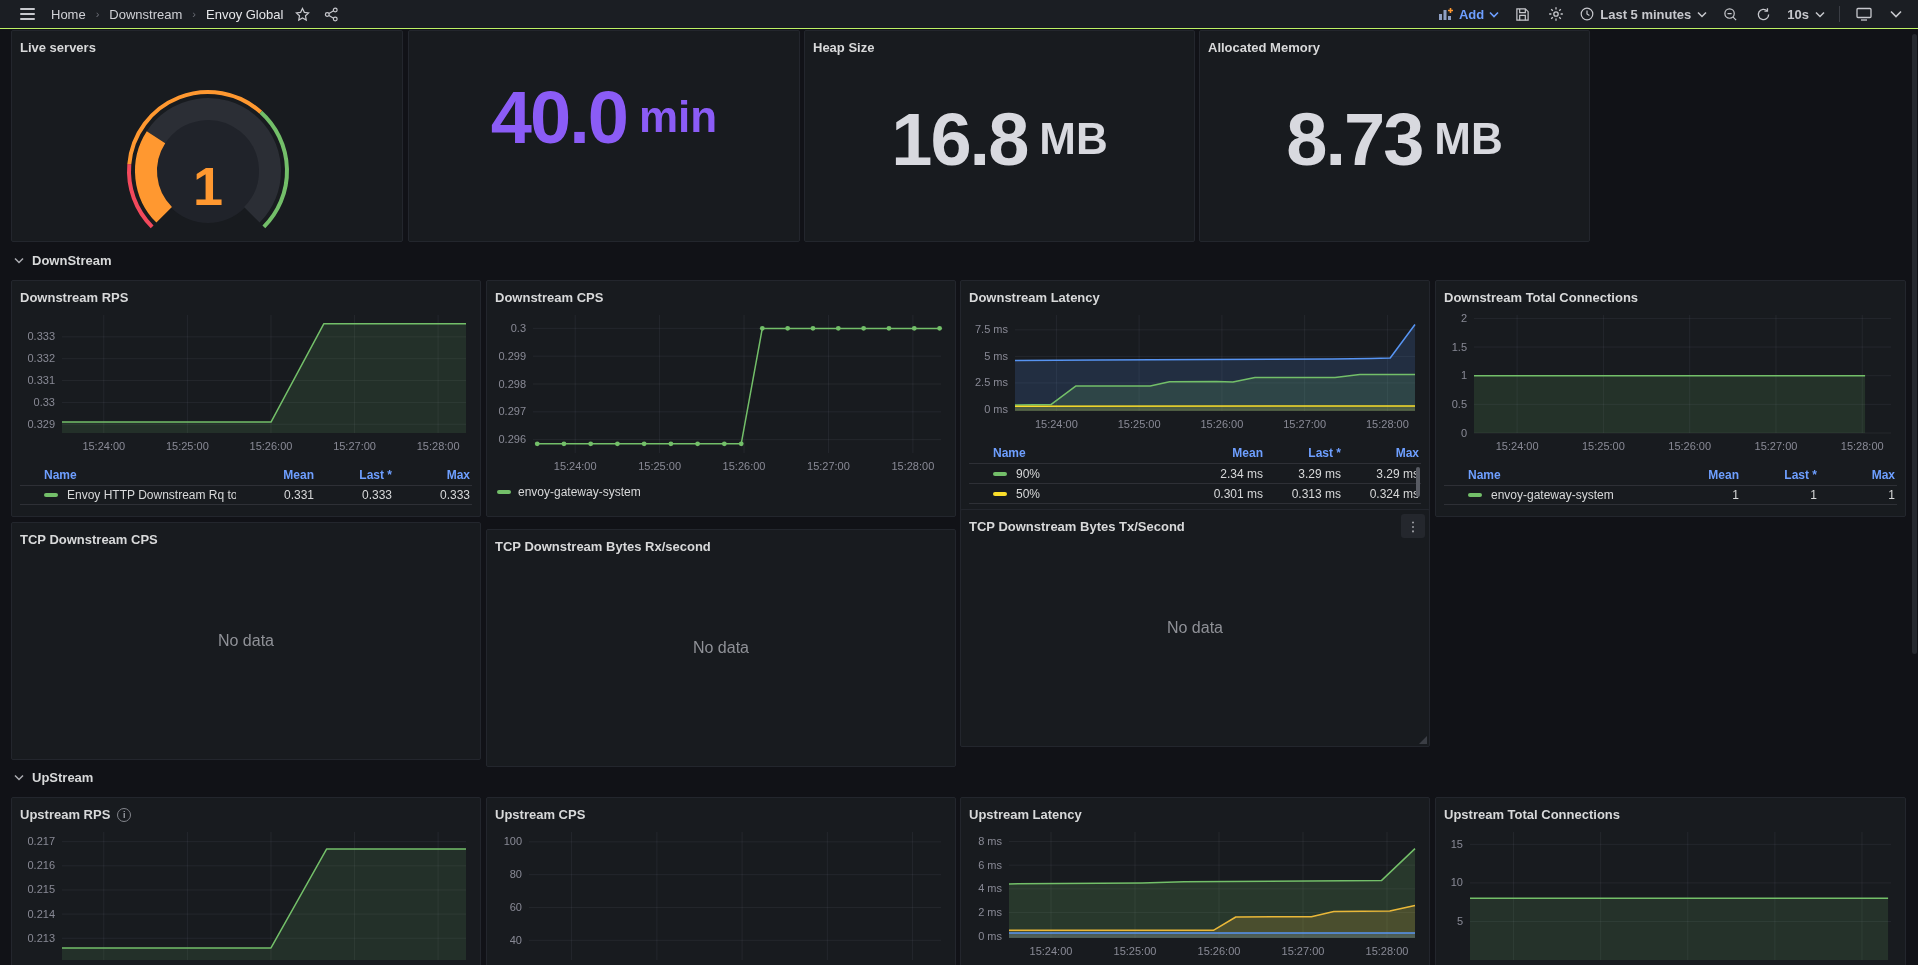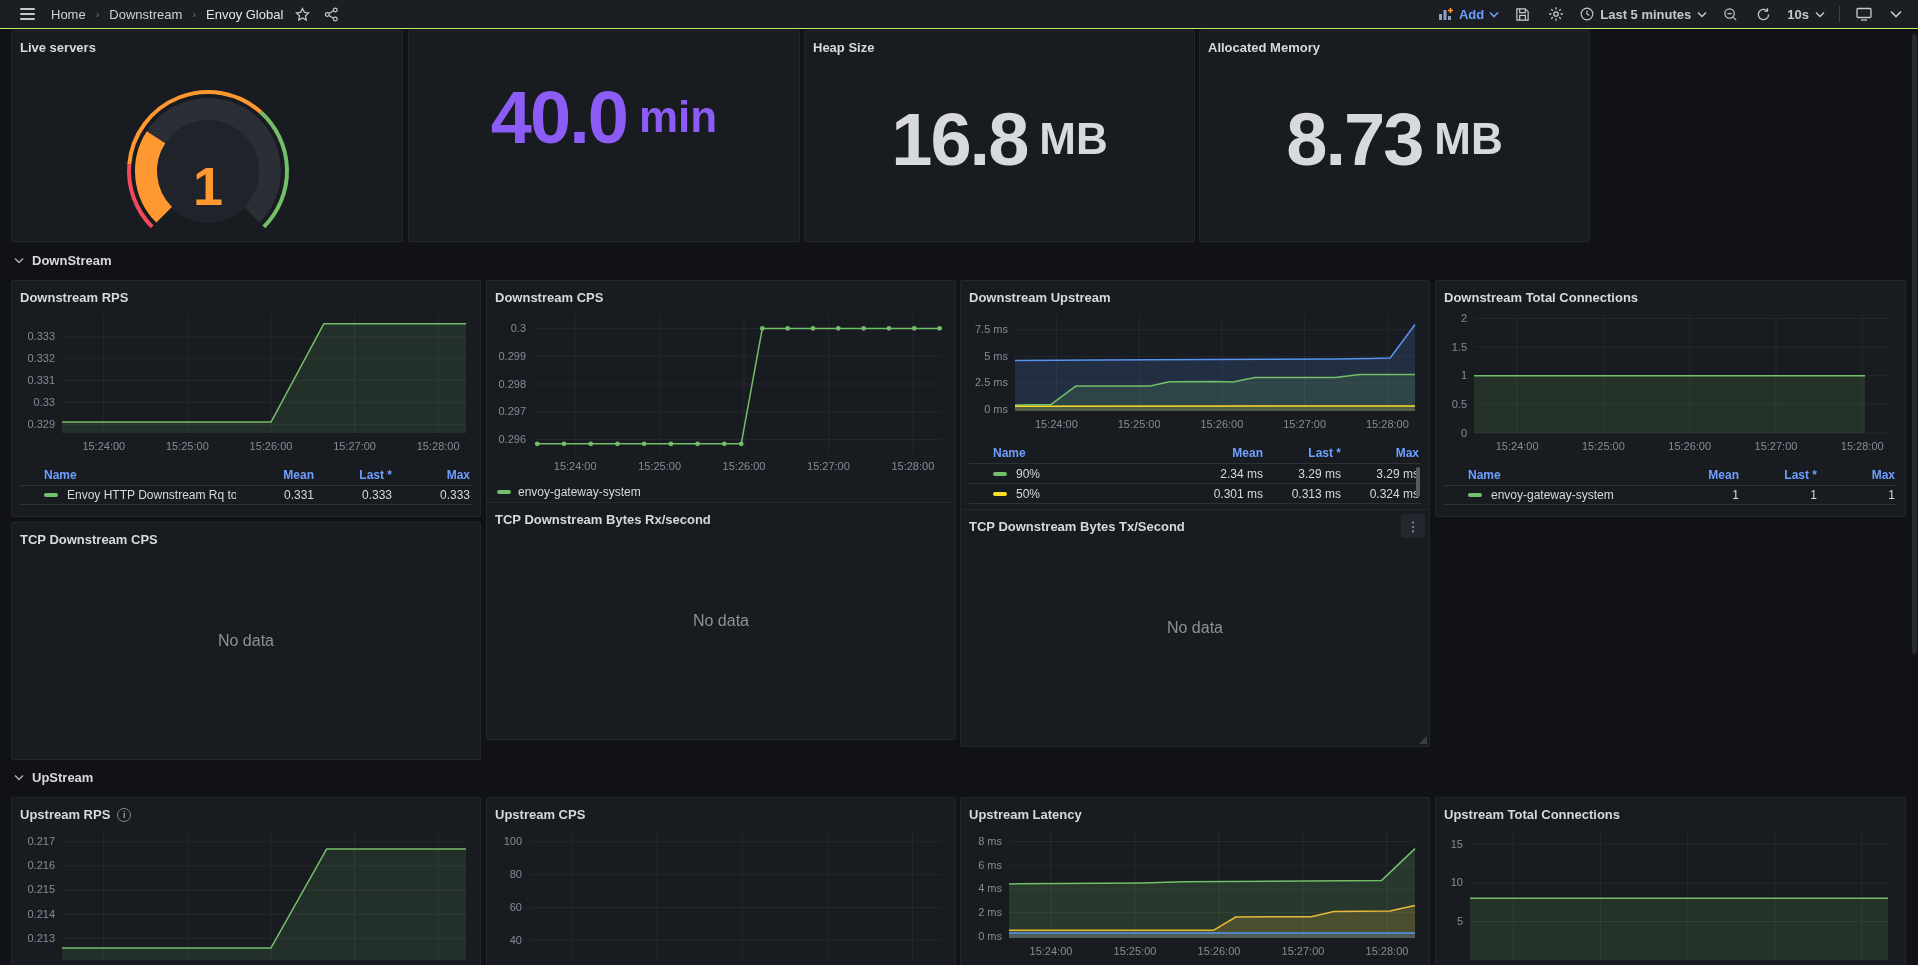--- a/index.html
+++ b/index.html
@@ -317,21 +317,21 @@
         <div class="legend-list">
           <span class="legend-item">
             <i class="swatch" style="background: rgb(115, 191, 105);"></i>
             <span>envoy-gateway-system</span>
           </span>
         </div>
       </div>
   </div>
   <div class="panel" style="left:960px; top:251px; width:470px; height:237px;">
     <div class="panel-title">
-        <span>Downstream Upstream</span>
+        <span>Downstream Latency</span>
       </div>
     <div class="chart-slot"><svg width="454" height="128">
           <line x1="46" y1="100.40883977900552" x2="446" y2="100.40883977900552" stroke="rgba(204,204,220,0.07)"></line>
           <text x="39" y="103.90883977900552" text-anchor="end" font-size="11" fill="rgba(204,204,220,0.62)">0 ms</text>
           <line x1="46" y1="73.88950276243094" x2="446" y2="73.88950276243094" stroke="rgba(204,204,220,0.07)"></line>
           <text x="39" y="77.38950276243094" text-anchor="end" font-size="11" fill="rgba(204,204,220,0.62)">2.5 ms</text>
           <line x1="46" y1="47.370165745856355" x2="446" y2="47.370165745856355" stroke="rgba(204,204,220,0.07)"></line>
           <text x="39" y="50.870165745856355" text-anchor="end" font-size="11" fill="rgba(204,204,220,0.62)">5 ms</text>
           <line x1="46" y1="20.85082872928177" x2="446" y2="20.85082872928177" stroke="rgba(204,204,220,0.07)"></line>
           <text x="39" y="24.35082872928177" text-anchor="end" font-size="11" fill="rgba(204,204,220,0.62)">7.5 ms</text>
@@ -439,21 +439,21 @@
         </div>
       </div>
   </div>
 
   <div class="panel" style="left:11px; top:493px; width:470px; height:238px;">
     <div class="panel-title">
         <span>TCP Downstream CPS</span>
       </div>
     <div class="no-data">No data</div>
   </div>
-  <div class="panel" style="left:486px; top:473px; width:470px; height:238px;">
+  <div class="panel" style="left:486px; top:500px; width:470px; height:238px;">
     <div class="panel-title">
         <span>TCP Downstream Bytes Rx/second</span>
       </div>
     <div class="no-data">No data</div>
   </div>
   <div class="panel" style="left:960px; top:480px; width:470px; height:238px;">
     <div class="panel-title">
         <span>TCP Downstream Bytes Tx/Second</span>
       </div>
     <div class="no-data">No data</div>

